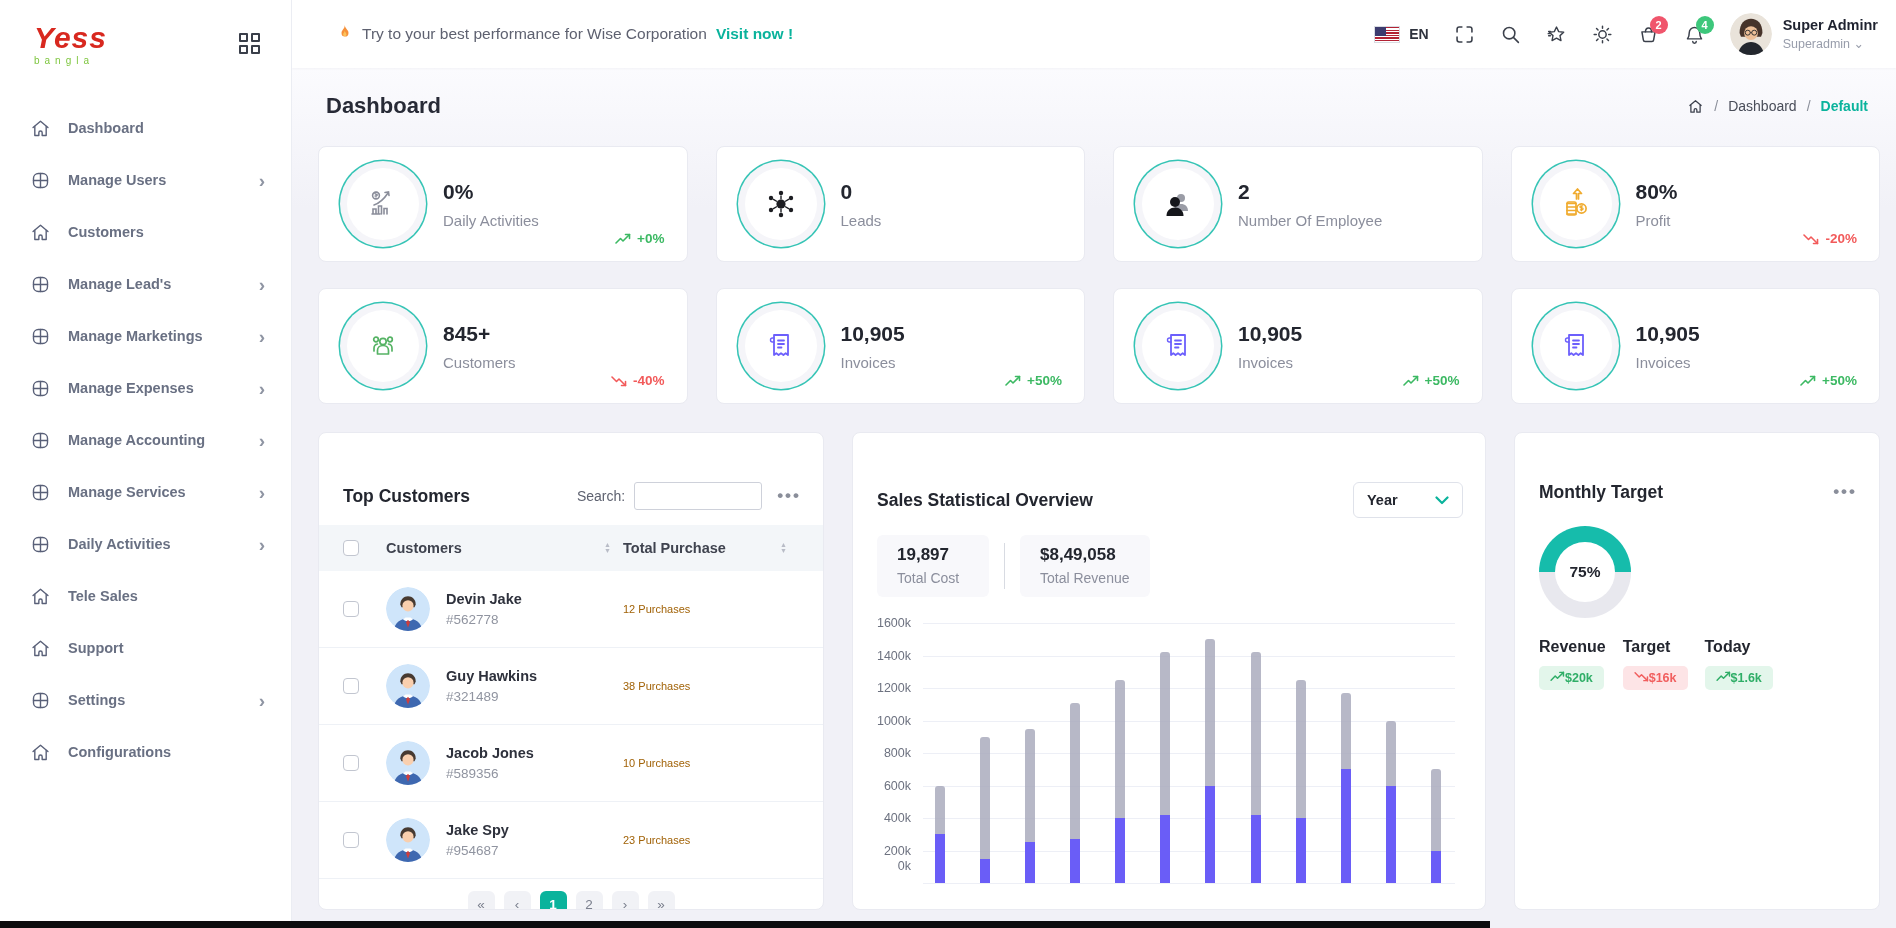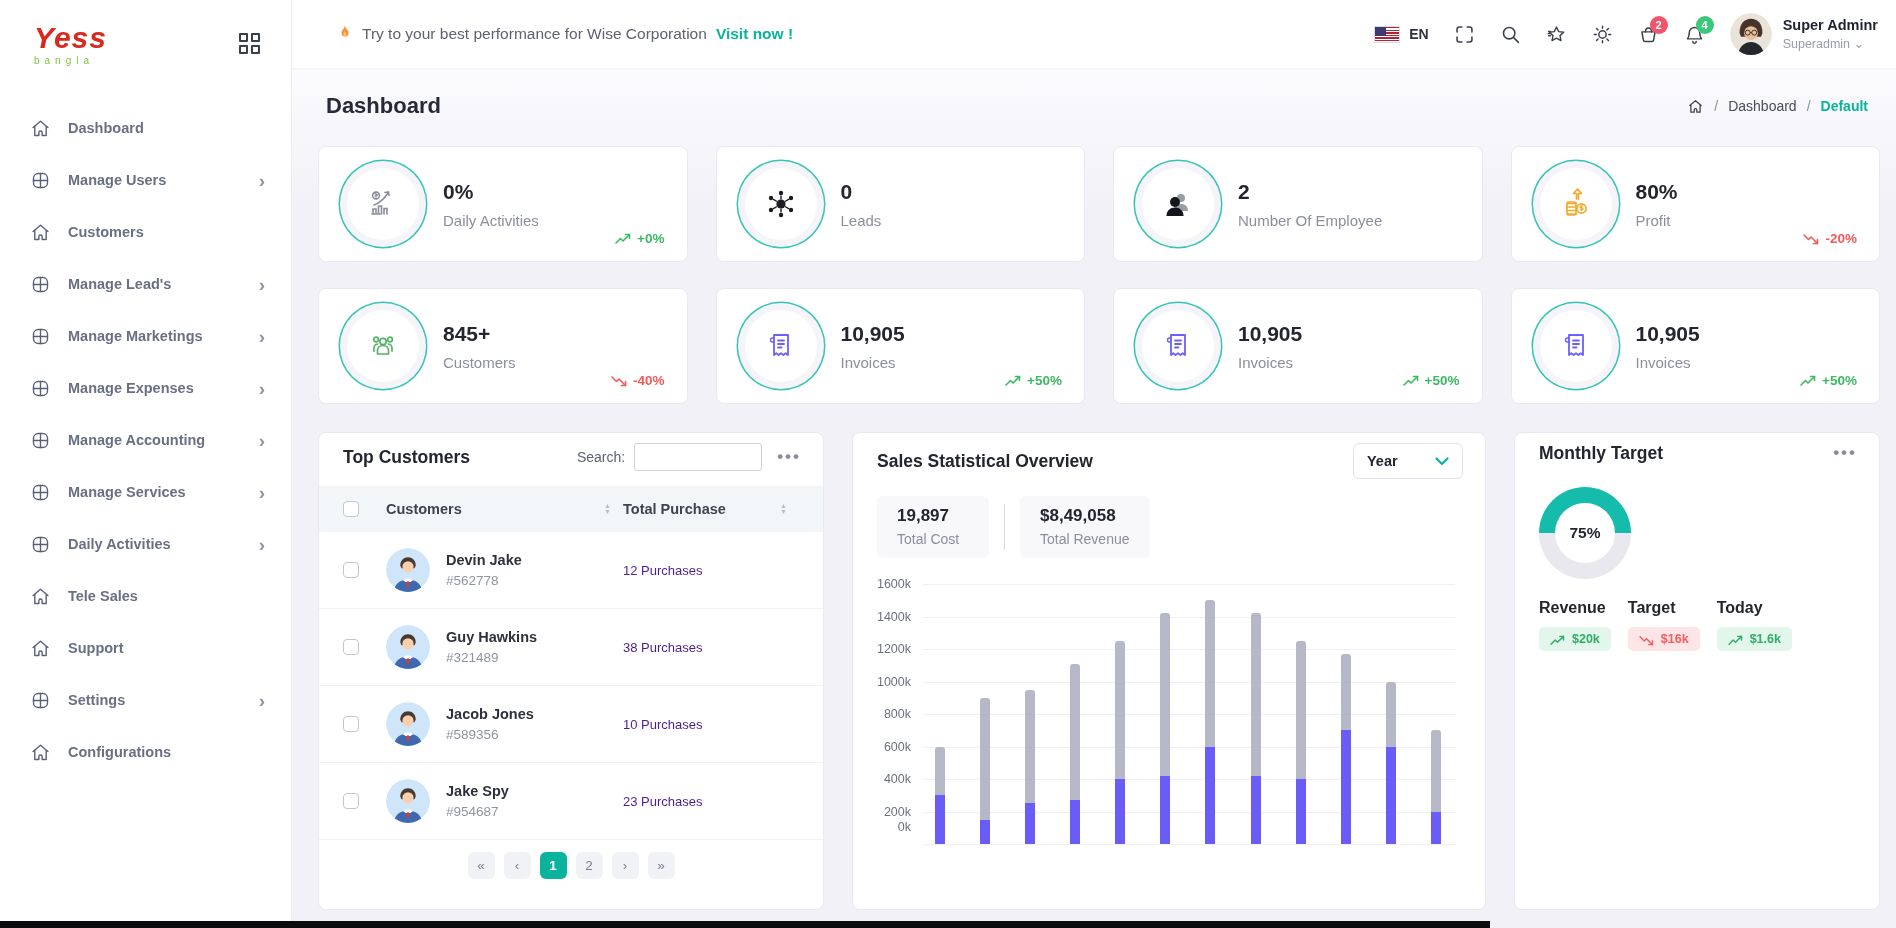--- a/index.html
+++ b/index.html
@@ -56,41 +56,41 @@
   .card-value { font-size:21px; font-weight:bold; color:#23262f; }
   .card-label { font-size:15px; color:#8b8e9c; margin-top:8px; }
   .card-trend { position:absolute; right:22px; bottom:15px; font-size:13.5px; font-weight:bold; display:flex; align-items:center; gap:6px; }
   .card-trend svg { width:16px; height:12px; }
   .t-up { color:#3cb963; }
   .t-down { color:#f25a5a; }
 
   
   .panels { display:flex; gap:28px; margin-top:28px; }
   .panel { background:#fff; border:1px solid #e9eaf1; border-radius:8px; height:478px; overflow:hidden; position:relative; }
-  .panel-head { display:flex; align-items:center; padding:10px 22px 15px 24px; }
+  .panel-head { display:flex; align-items:center; padding:10px 22px 15px 24px;margin-top:39px; }
   .panel-title { font-size:17.5px; font-weight:bold; color:#23262f; }
   .dots { color:#8a8e9a; font-size:17px; letter-spacing:2px; font-weight:bold; cursor:pointer; line-height:.4; }
 
   
   .p-customers { width:506px; }
   .search-wrap { margin-left:auto; display:flex; align-items:center; gap:9px; font-size:14px; color:#5e6270; }
   .search-input { width:128px; height:28px; border:1px solid #ced1da; border-radius:3px; outline:none; padding:0 8px; font-size:13px; }
   .p-customers .dots { margin-left:15px; }
   .thead { background:#f3f6f9; height:46px; display:flex; align-items:center; padding:0 24px; font-size:14.5px; font-weight:bold; color:#3f434f; }
   .cb { width:16px; height:16px; border:1px solid #c2c6d0; border-radius:4px; background:#fff; flex:none; cursor:pointer; }
   .th-cust { margin-left:27px; flex:1; display:flex; align-items:center; }
   .th-pur { width:176px; display:flex; align-items:center; }
   .sort { display:flex; flex-direction:column; margin-left:auto; margin-right:12px; color:#b8bcc7; font-size:7px; line-height:6px; cursor:pointer; }
   .trow { height:77px; display:flex; align-items:center; padding:0 24px; border-bottom:1px solid #eef1f6; }
   .avatar { width:44px; height:44px; border-radius:50%; overflow:hidden; margin:0 16px 0 27px; flex:none; }
   .avatar svg, .avatar-top svg { width:100%; height:100%; display:block; }
   .cust { flex:1; }
   .cust-name { font-weight:bold; font-size:14.5px; color:#2e313c; }
   .cust-id { font-size:13.5px; color:#9094a0; margin-top:5px; }
-  .purchases { width:176px; font-size:13px; color:#4c1d95; }
+  .purchases { width:176px; font-size:11px; color:#a16207; }
   .pagination { display:flex; justify-content:center; gap:9px; margin-top:12px; }
   .pg { min-width:27px; height:27px; border-radius:6px; background:#f1f2f6; color:#7a7f8d; display:flex; align-items:center; justify-content:center; font-size:13.5px; cursor:pointer; padding:0 8px; }
   .pg.active { background:#0ab39c; color:#fff; font-weight:bold; }
 
   
   .p-sales { width:634px; }
   .select { margin-left:auto; border:1px solid #dfe2ea; border-radius:6px; height:36px; width:110px; display:flex; align-items:center; justify-content:space-between; padding:0 13px; font-weight:bold; color:#23262f; font-size:14.5px; cursor:pointer; }
   .select svg { width:14px; height:9px; }
   .totals { display:flex; align-items:center; padding:0 24px; margin-top:2px; }
   .total-box { background:#f8f8fb; border-radius:6px; padding:10px 20px 11px; min-width:112px; }
@@ -107,21 +107,21 @@
   .seg-gray { width:10px; background:#a7a8bb; opacity:.82; border-radius:3px 3px 0 0; }
   .seg-purple { width:10px; background:#6a5df7; }
 
   
   .p-target { width:366px; }
   .donut { width:92px; height:92px; border-radius:50%; margin:8px 0 0 24px; background:conic-gradient(from 270deg, #16bcab 0deg 180deg, #e8e8ee 180deg 360deg); display:flex; align-items:center; justify-content:center; }
   .donut-hole { width:60px; height:60px; border-radius:50%; background:#fff; display:flex; align-items:center; justify-content:center; font-size:15.5px; font-weight:bold; color:#23262f; }
   .mt-desc { padding:0 26px 0 24px; margin-top:26px; font-size:15.5px; color:#45484f; line-height:1.85; }
   .mt-stats { display:flex; gap:17px; padding:0 24px; margin-top:20px; }
   .mt-label { font-size:16px; font-weight:bold; color:#23262f; margin-bottom:10px; }
-  .pill { display:inline-flex; align-items:flex-end; gap:7px; padding:5px 11px; border-radius:5px; font-size:12.5px; font-weight:bold; }
+  .pill { display:inline-flex; align-items:flex-start; padding:5px 11px; border-radius:5px; font-size:12.5px; font-weight:bold; }
   .pill svg { width:15px; height:11px; }
   .pill.green { background:#e3f6eb; color:#2fae67; }
   .pill.red { background:#fde4e6; color:#f15e5e; }
 
   .bottom-bar { position:absolute; left:0; top:921px; width:1490px; height:7px; background:#0c0c0e; z-index:40; }
 </style>
 </head>
 <body>
 
 <aside class="sidebar">

